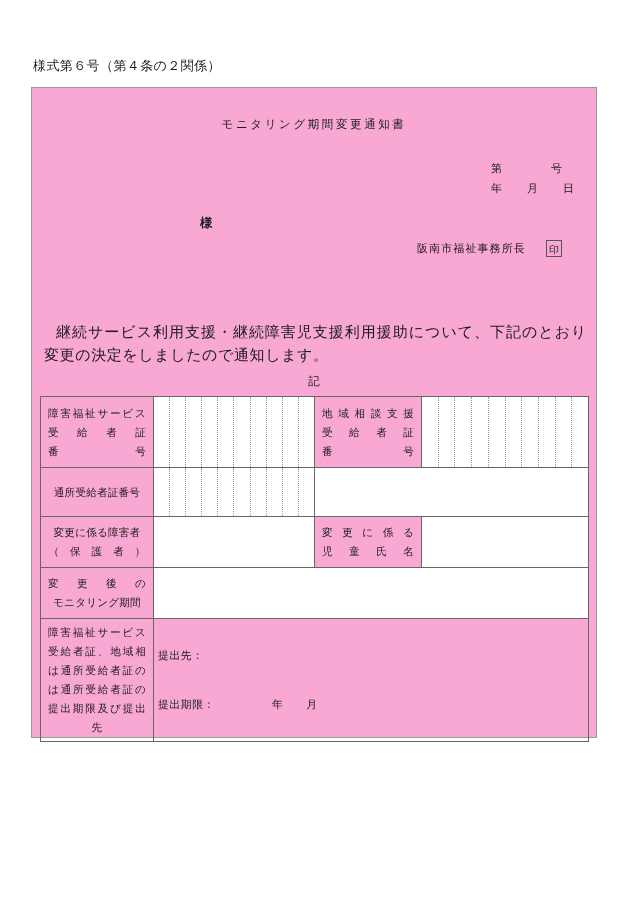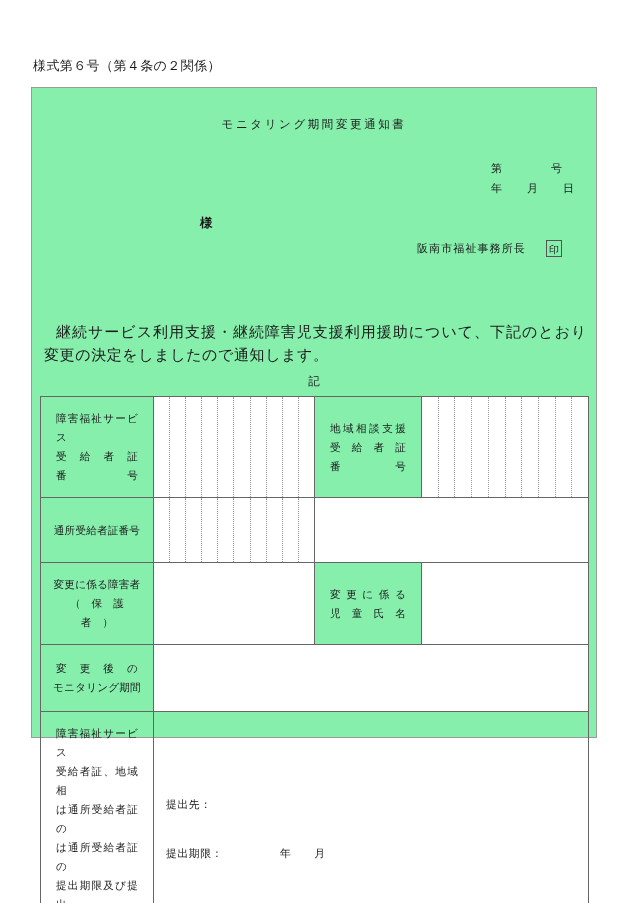--- a/index.html
+++ b/index.html
@@ -28,21 +28,21 @@
 
   
   .page-frame {
     position: absolute;
     left: 31px;
     top: 87px;
     width: 566px;
     height: 651px;
     border: 1px solid #9a9a9a;
     box-sizing: border-box;
-    background: #86efac;
+    background: #f9a8d4;
   }
 
   .inner {
     position: absolute;
     left: 0; top: 0; right: 0; bottom: 0;
   }
 
   
   .doc-title {
     position: absolute;
@@ -128,21 +128,21 @@
     position: absolute;
     left: 8px;
     top: 308px;
     width: 548px;
     border-collapse: collapse;
     table-layout: fixed;
     font-size: 10.6px;
   }
   .form-table td {
     border: 1px solid #666;
-    padding: 12px;
+    padding: 4px;
     vertical-align: middle;
   }
 
   
   .lbl {
     text-align: center;
     line-height: 19px;
     padding: 4px 4px;
     letter-spacing: 0.2px;
   }

